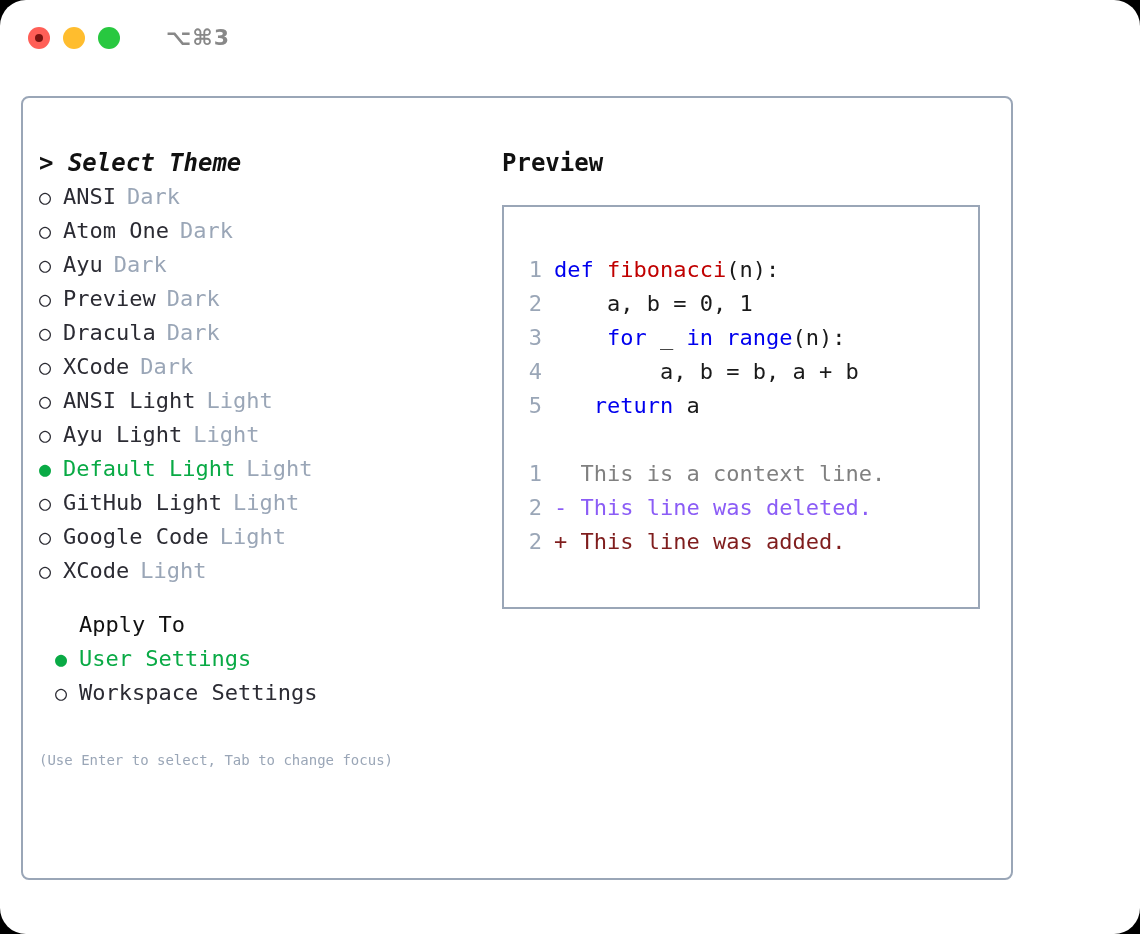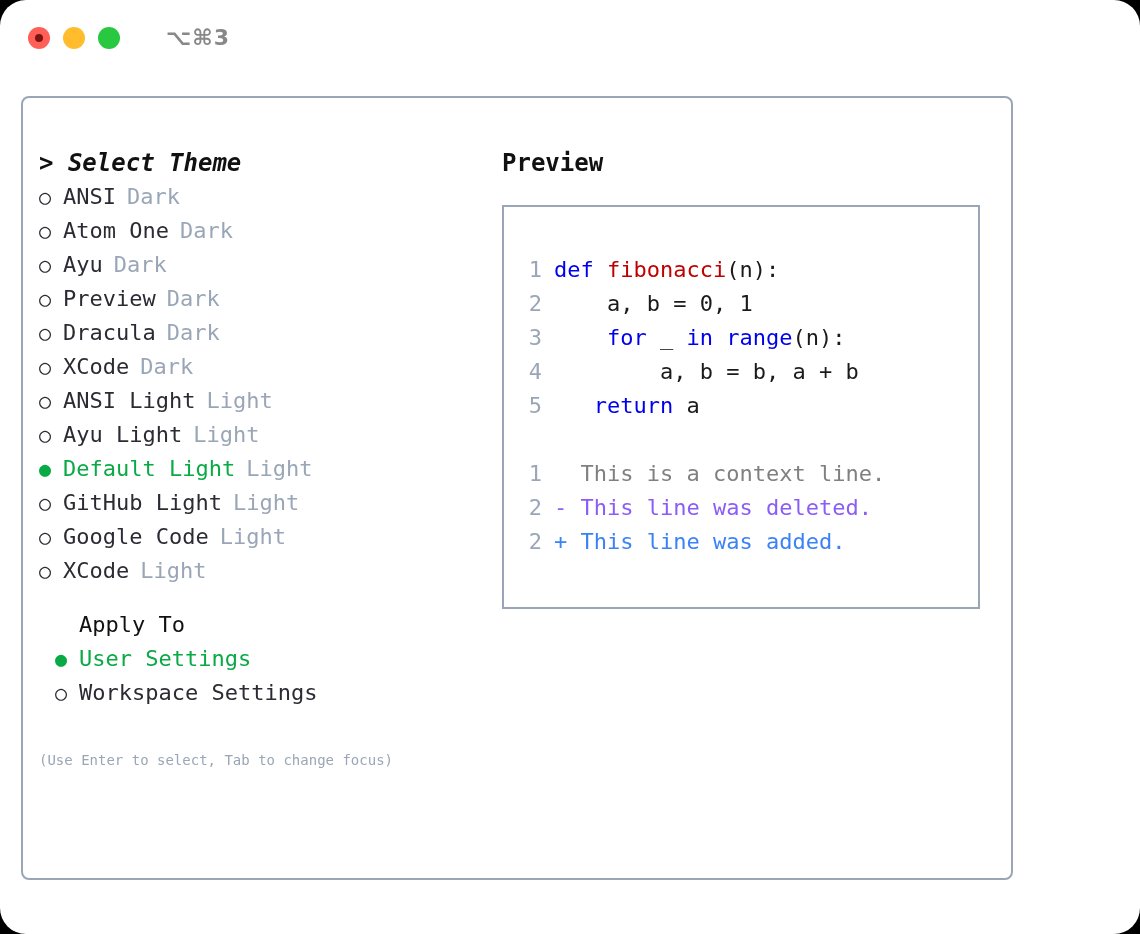--- a/index.html
+++ b/index.html
@@ -204,21 +204,21 @@
   .code-text { white-space: pre; color: #1a1a1a; }
 
   .tok-kw   { color: #0000ee; }
   .tok-fn   { color: #c00000; }
   .tok-plain{ color: #1a1a1a; }
 
   .spacer-line { height: 34px; }
 
   .diff-context .code-text { color: #808080; }
   .diff-del .code-text     { color: #8b5cf6; }
-  .diff-add .code-text     { color: #3b82f6; }
+  .diff-add .code-text     { color: #7f1d1d; }
 </style>
 </head>
 <body>
 
 <div id="window">
 
   <div id="titlebar">
     <div class="lights">
       <div class="light red"></div>
       <div class="light yellow"></div>

